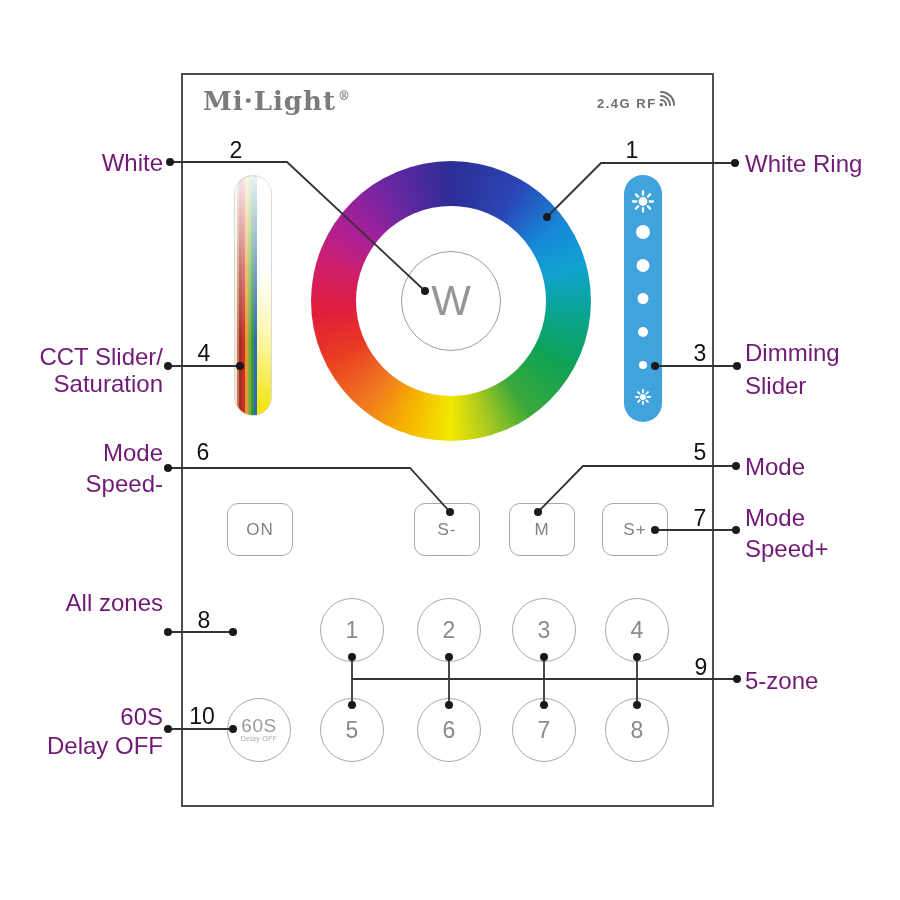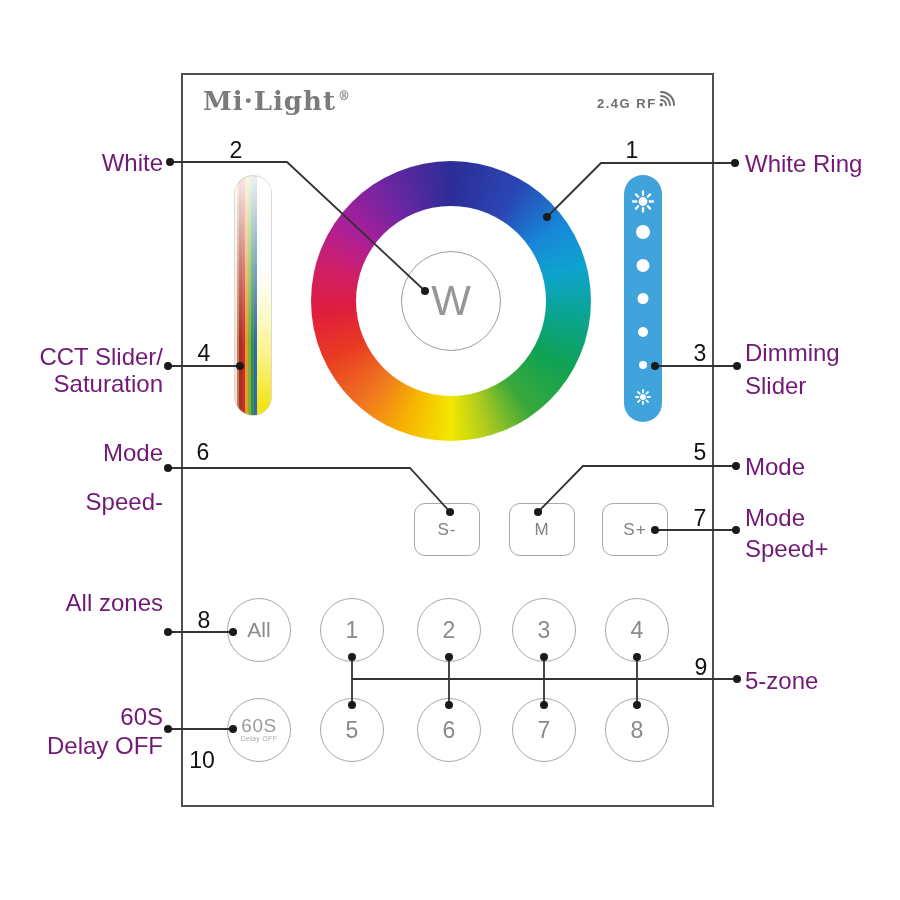--- a/index.html
+++ b/index.html
@@ -154,33 +154,33 @@
           <line x1="19" y1="12" x2="22.5" y2="12"></line>
         <line x1="4.6" y1="4.6" x2="7" y2="7"></line>
           <line x1="17" y1="17" x2="19.4" y2="19.4"></line>
         <line x1="4.6" y1="19.4" x2="7" y2="17"></line>
           <line x1="17" y1="7" x2="19.4" y2="4.6"></line>
       </g>
       <circle cx="12" cy="12" r="4.4" fill="#ffffff"></circle>
     </svg>
   </div>
 
+  <div class="mbtn" style="left:227px">
+      <span>ON</span>
+    </div>
   <div class="mbtn" style="left:414px">
       <span>S-</span>
     </div>
   <div class="mbtn" style="left:509px">
       <span>M</span>
     </div>
   <div class="mbtn" style="left:602px">
       <span>S+</span>
     </div>
 
-  <div class="zbtn all" style="left:227px;top:598px">
-      <span>All</span>
-    </div>
   <div class="zbtn" style="left:320px;top:598px">
       <span>1</span>
     </div>
   <div class="zbtn" style="left:417px;top:598px">
       <span>2</span>
     </div>
   <div class="zbtn" style="left:512px;top:598px">
       <span>3</span>
     </div>
   <div class="zbtn" style="left:605px;top:598px">
@@ -254,27 +254,27 @@
 
   <div class="num" style="left:632px;top:150px">1</div>
   <div class="num" style="left:236px;top:150px">2</div>
   <div class="num" style="left:700px;top:353px">3</div>
   <div class="num" style="left:204px;top:353px">4</div>
   <div class="num" style="left:700px;top:452px">5</div>
   <div class="num" style="left:203px;top:452px">6</div>
   <div class="num" style="left:700px;top:518px">7</div>
   <div class="num" style="left:204px;top:620px">8</div>
   <div class="num" style="left:701px;top:667px">9</div>
-  <div class="num" style="left:202px;top:760px">10</div>
+  <div class="num" style="left:202px;top:716px">10</div>
 
   <div class="lbl left" style="top:147px">White</div>
   <div class="lbl left" style="top:341px">CCT Slider/</div>
   <div class="lbl left" style="top:368px">Saturation</div>
   <div class="lbl left" style="top:437px">Mode</div>
-  <div class="lbl left" style="top:486px">Speed-</div>
+  <div class="lbl left" style="top:468px">Speed-</div>
   <div class="lbl left" style="top:587px">All zones</div>
   <div class="lbl left" style="top:701px">60S</div>
   <div class="lbl left" style="top:730px">Delay OFF</div>
 
   <div class="lbl right" style="top:148px">White Ring</div>
   <div class="lbl right" style="top:337px">Dimming</div>
   <div class="lbl right" style="top:370px">Slider</div>
   <div class="lbl right" style="top:451px">Mode</div>
   <div class="lbl right" style="top:502px">Mode</div>
   <div class="lbl right" style="top:533px">Speed+</div>

